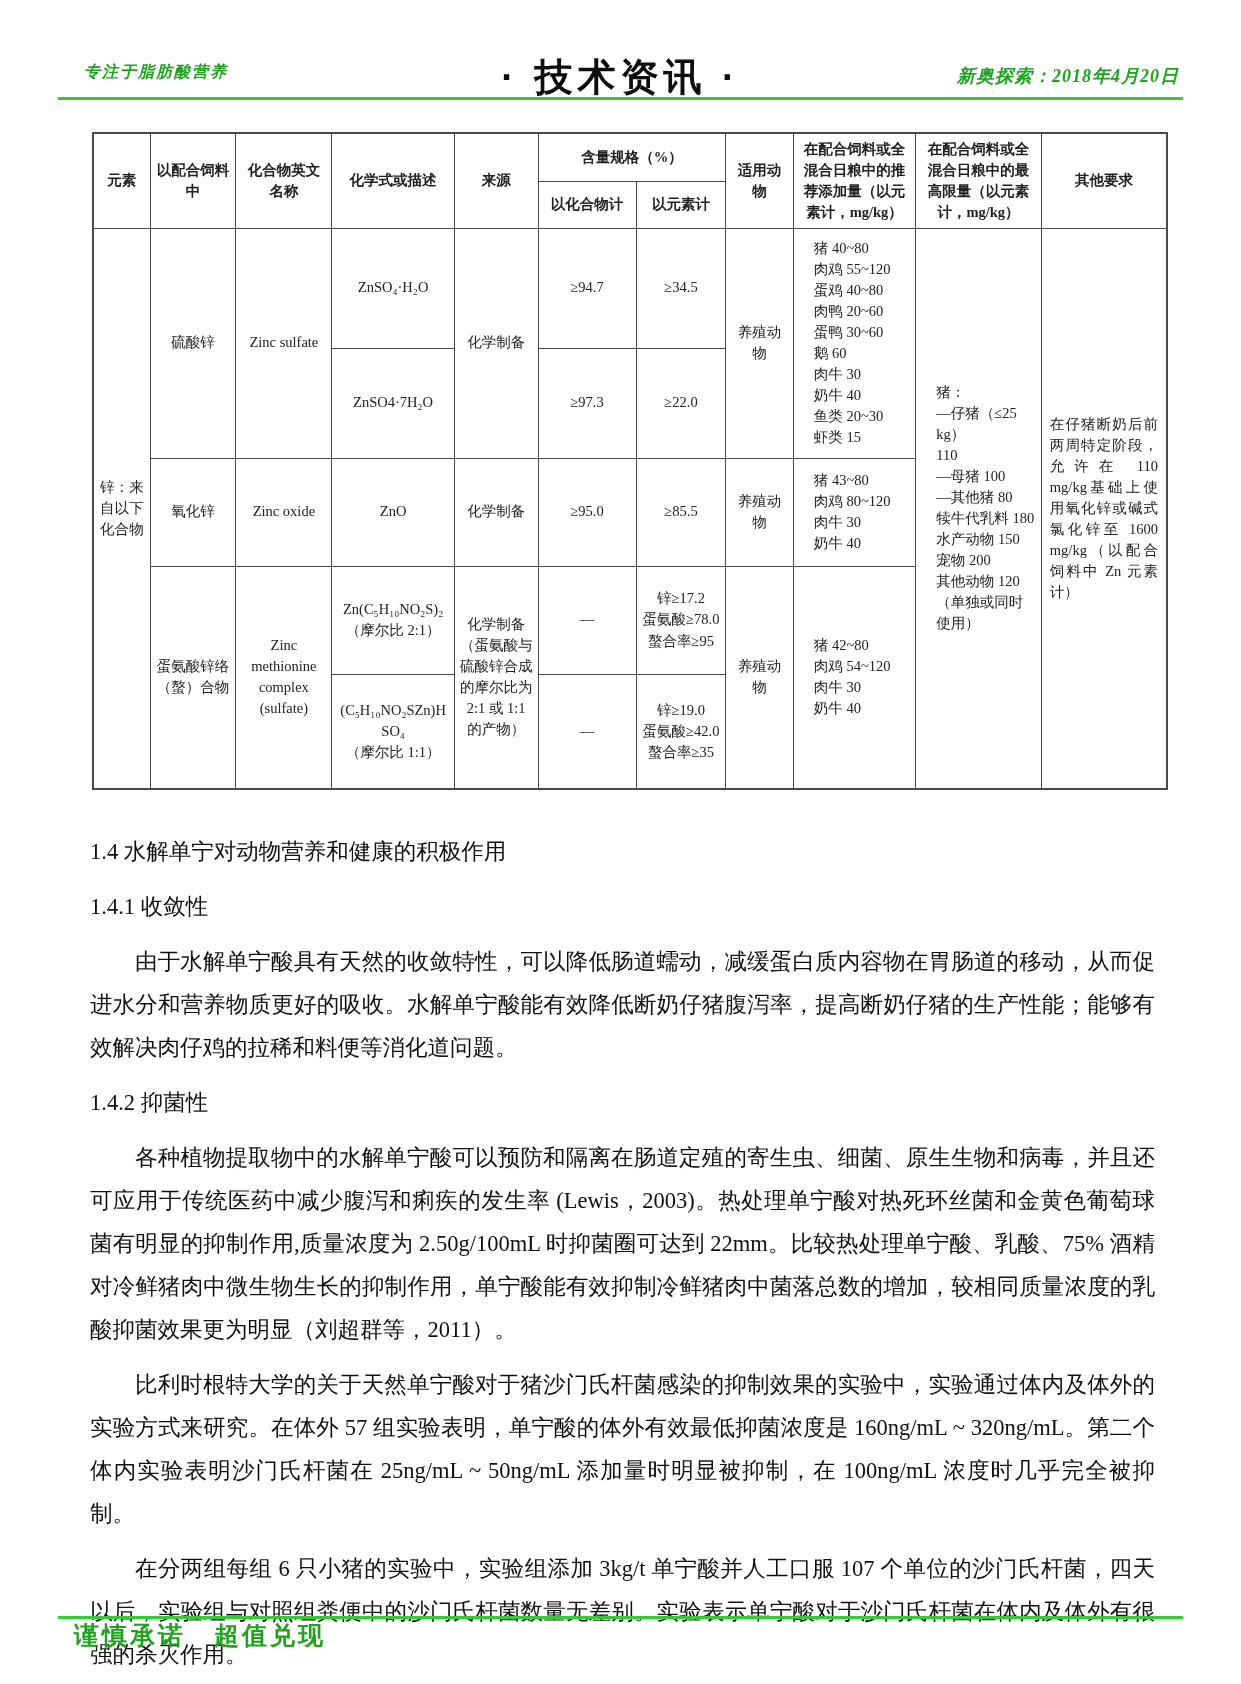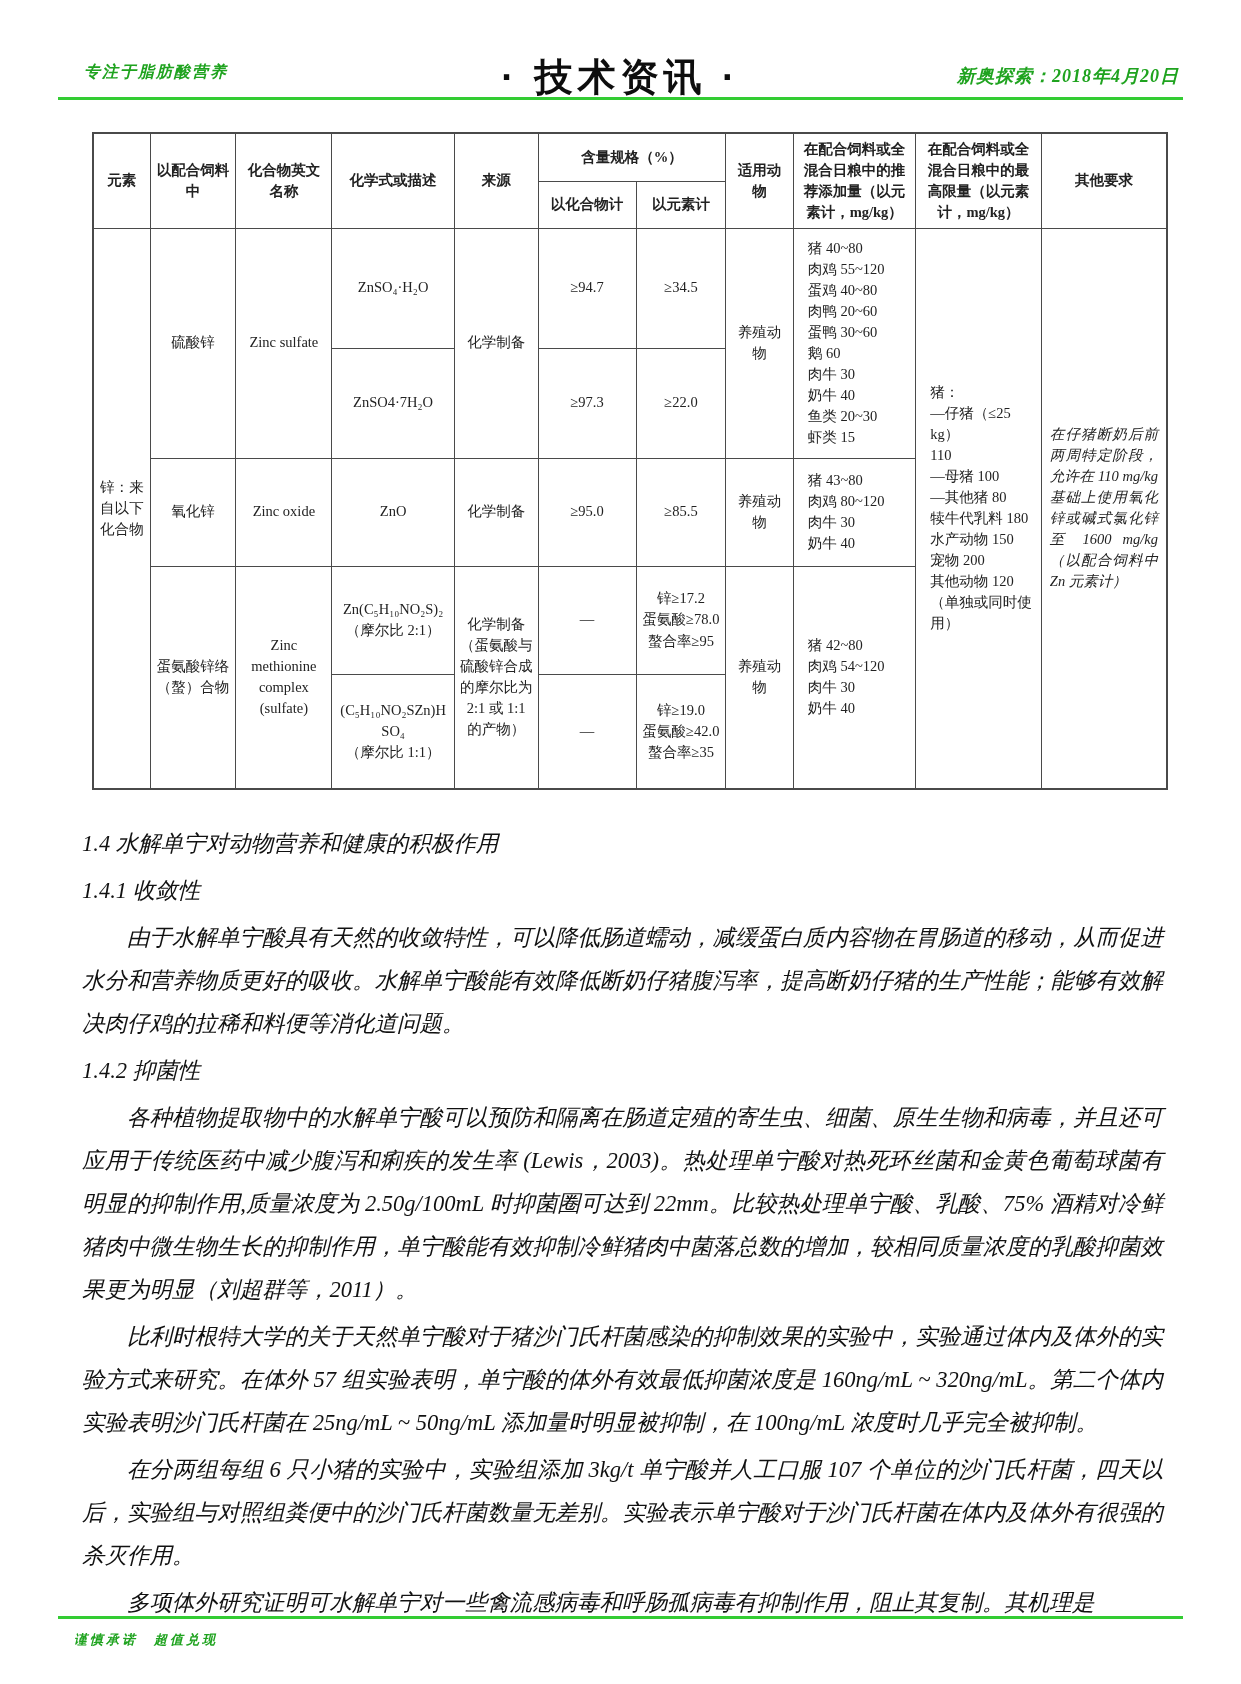--- a/index.html
+++ b/index.html
@@ -34,37 +34,37 @@
   
   .tbl-wrap{position:absolute;left:92px;top:132px;}
   table{border-collapse:collapse;table-layout:fixed;width:1076px;
     font-size:14.5px;line-height:1.45;color:#222;}
   th,td{
     border:1px solid var(--border);padding:3px 5px;text-align:center;
     vertical-align:middle;font-weight:normal;word-break:break-word;
   }
   table{border:2px solid var(--border);}
   thead th{font-weight:bold;font-size:14.5px;}
-  td.left{text-align:left;padding-left:14px;}
-  td.just{text-align:justify;padding:12px 8px;font-style:italic;}
+  td.left{text-align:left;padding-left:20px;}
+  td.just{text-align:justify;padding:12px 8px;}
   .pre{white-space:pre-line;}
   .elem-cell{padding:16px 6px;text-align:justify;text-align-last:justify;}
   
   .body-text{
     position:absolute;left:78px;right:74px;top:818px;
     font-size:22.5px;line-height:43px;text-align:justify;color:#111;
   }
-  .body-text p{margin:4px;font-style:italic;}
+  .body-text p{margin:12px;}
   .body-text p.para{text-indent:2em;}
   
   .page-footer{position:absolute;left:58px;right:58px;top:1616px;}
   .footer-rule{height:3px;background:var(--rule-green);}
   .footer-slogan{
-    margin-top:12px;margin-left:16px;color:var(--script-green);
-    font-style:italic;font-weight:bold;font-size:13px;letter-spacing:3px;
+    margin-left:16px;color:var(--script-green);
+    font-weight:bold;font-size:25px;letter-spacing:3px;
   }
 </style>
 </head>
 <body>
 
 <div class="page-header">
   <div class="slogan-left">专注于脂肪酸营养</div>
   <div class="title-center">· 技术资讯 ·</div>
   <div class="date-right">新奥探索：2018年4月20日</div>
   <div class="header-rule"></div>

